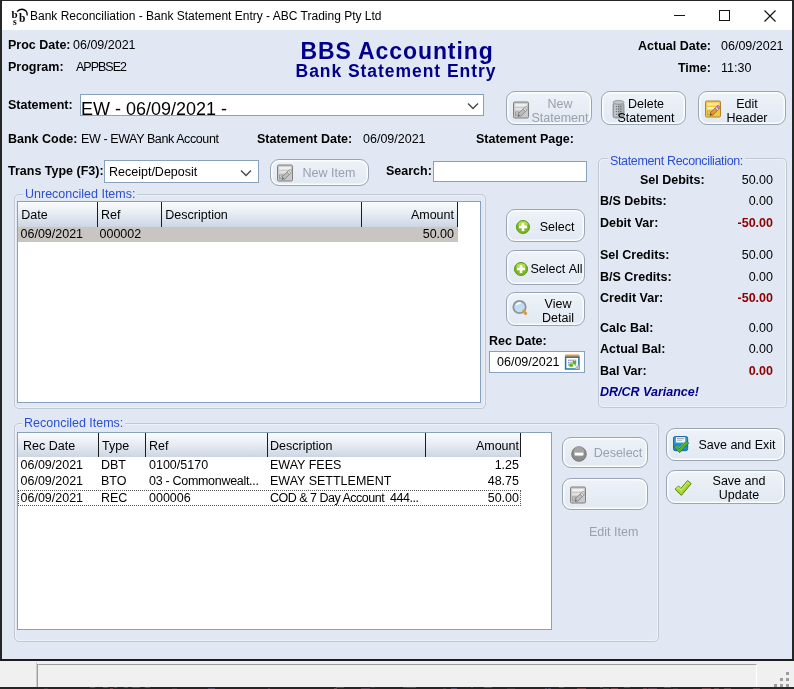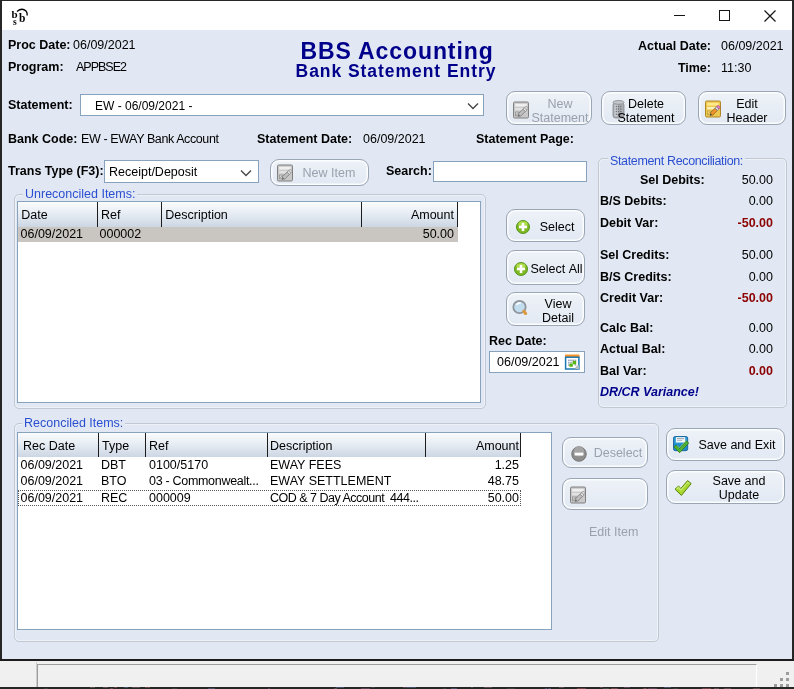--- a/index.html
+++ b/index.html
@@ -29,20 +29,21 @@
 <div class="abs" style="left:0;top:0;width:2px;height:687px;background:#262626;"></div>
 <div class="abs" style="left:792px;top:0;width:2px;height:687px;background:#262626;"></div>
 
 <div class="abs" style="left:2px;top:1px;width:790px;height:29px;background:#fff;">
   <svg class="abs" style="left:9px;top:6px;" width="18" height="18" viewBox="0 0 18 18">
     <text x="0.5" y="11" font-family="Liberation Serif" font-size="11" font-weight="bold" fill="#000">b</text>
     <text x="2" y="17.5" font-family="Liberation Serif" font-size="9.5" font-weight="bold" fill="#000">s</text>
     <text x="8" y="15" font-family="Liberation Serif" font-size="11.5" font-weight="bold" fill="#000">b</text>
     <path d="M6 4.5 Q11 0.2 15 4 Q16.6 5.8 16 8.5" fill="none" stroke="#000" stroke-width="1.3"></path>
   </svg>
+  <div class="abs" style="left:28px;top:8px;font-size:12px;color:#000;">Bank Reconciliation - Bank Statement Entry - ABC Trading Pty Ltd</div>
   <div class="abs" style="left:672px;top:13.5px;width:11px;height:1.2px;background:#151515;"></div>
   <div class="abs" style="left:717px;top:9px;width:11px;height:10.5px;border:1.2px solid #151515;"></div>
   <svg class="abs" style="left:762px;top:9px;" width="12" height="12" viewBox="0 0 12 12">
     <path d="M0.5 0.5 L11.5 11.5 M11.5 0.5 L0.5 11.5" stroke="#151515" stroke-width="1.2"></path>
   </svg>
 </div>
 
 <div class="abs" style="left:2px;top:30px;width:790px;height:629px;background:#e1e8f3;"></div>
 
 <div class="lbl" style="left:8px;top:37.5px;">Proc Date:</div>
@@ -51,21 +52,21 @@
 <div class="val" style="left:76px;top:60px;letter-spacing:-1px;">APPBSE2</div>
 <div class="abs" style="left:147px;top:37.5px;width:500px;text-align:center;font-size:23px;font-weight:bold;color:#00008b;letter-spacing:0.9px;">BBS Accounting</div>
 <div class="abs" style="left:146px;top:61px;width:500px;text-align:center;font-size:17.5px;font-weight:bold;color:#00008b;letter-spacing:0.95px;">Bank Statement Entry</div>
 <div class="lbl" style="left:600px;top:38.5px;width:111px;text-align:right;">Actual Date:</div>
 <div class="val" style="left:721px;top:38.5px;">06/09/2021</div>
 <div class="lbl" style="left:600px;top:60.5px;width:111px;text-align:right;">Time:</div>
 <div class="val" style="left:721px;top:60.5px;">11:30</div>
 
 <div class="lbl" style="left:8px;top:97.5px;">Statement:</div>
 <div class="cb" style="left:80px;top:94px;width:404px;height:22px;">
-  <div class="abs" style="left:14px;top:3.5px;font-size:12px;">EW - 06/09/2021 -</div>
+  <div class="abs" style="left:0;top:3.5px;font-size:18px;">EW - 06/09/2021 -</div>
   <svg class="abs" style="left:386px;top:7px;" width="12" height="8" viewBox="0 0 12 8">
     <path d="M1 1.5 L6 6.5 L11 1.5" fill="none" stroke="#444" stroke-width="1.3"></path>
   </svg>
 </div>
 
 <div class="btn dis" style="left:506px;top:91px;width:86px;height:34px;">
   <svg class="abs" style="left:6px;top:9px;" width="21" height="18" viewBox="0 0 21 18">
     <rect x="0.5" y="1" width="15" height="16" rx="1.2" fill="#c9c9c9" stroke="#7f7f7f"></rect>
     <rect x="2.2" y="2.8" width="11.6" height="2.8" fill="#efefef"></rect>
     <rect x="2.2" y="7" width="11.6" height="2.4" fill="#e2e2e2"></rect>
@@ -264,21 +265,21 @@
   <div class="cell" style="left:252px;top:25px;">EWAY FEES</div>
   <div class="cell" style="left:407px;top:25px;width:94px;text-align:right;">1.25</div>
   <div class="cell" style="left:2.5px;top:40.5px;">06/09/2021</div>
   <div class="cell" style="left:83px;top:40.5px;">BTO</div>
   <div class="cell" style="left:131px;top:40.5px;letter-spacing:-0.3px;">03 - Commonwealt...</div>
   <div class="cell" style="left:252px;top:40.5px;">EWAY SETTLEMENT</div>
   <div class="cell" style="left:407px;top:40.5px;width:94px;text-align:right;">48.75</div>
   <div class="abs" style="left:0;top:56.5px;width:503px;height:16px;border:1px dotted #555;"></div>
   <div class="cell" style="left:2.5px;top:57.5px;">06/09/2021</div>
   <div class="cell" style="left:83px;top:57.5px;">REC</div>
-  <div class="cell" style="left:131px;top:57.5px;">000009</div>
+  <div class="cell" style="left:131px;top:57.5px;">000006</div>
   <div class="cell" style="left:252px;top:57.5px;letter-spacing:-0.5px;">COD &amp; 7 Day Account&nbsp;&nbsp;444...</div>
   <div class="cell" style="left:407px;top:57.5px;width:94px;text-align:right;">50.00</div>
 </div>
 
 <div class="btn dis" style="left:562px;top:437px;width:86px;height:31px;">
   <svg class="abs" style="left:8px;top:8px;" width="16" height="16" viewBox="0 0 16 16">
     <circle cx="8" cy="8" r="7.3" fill="#8d8d8d" stroke="#6b6b6b" stroke-width="0.8"></circle>
     <circle cx="8" cy="5.4" r="5.2" fill="#a8a8a8" opacity="0.85"></circle>
     <rect x="3.6" y="6.7" width="8.8" height="2.8" fill="#fff"></rect>
   </svg>

